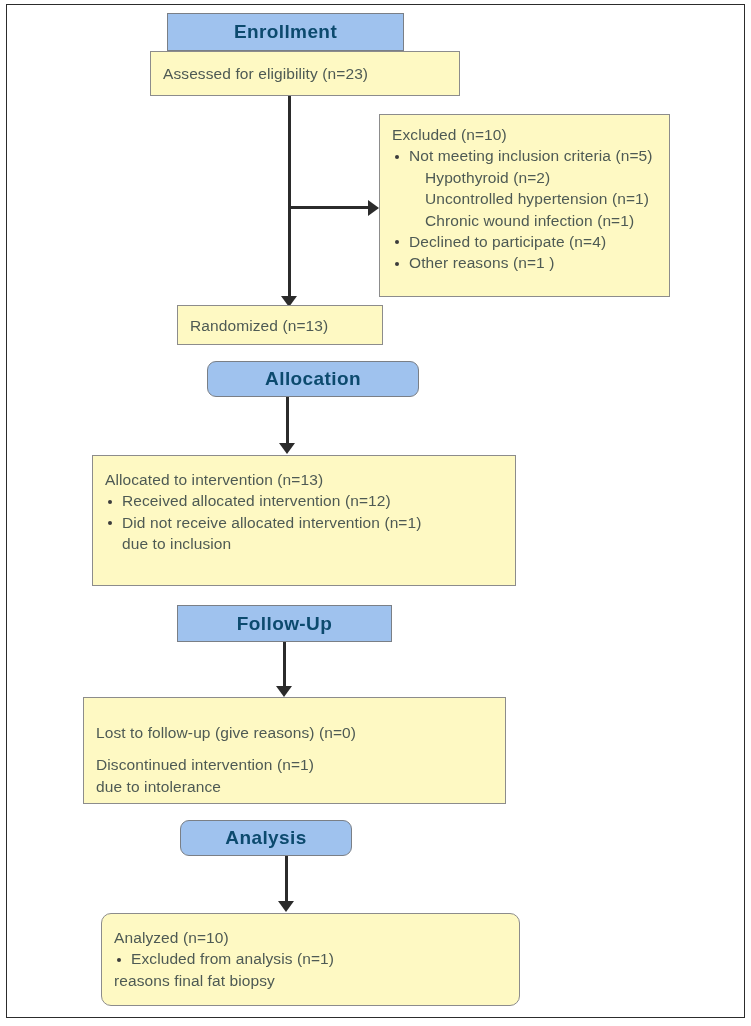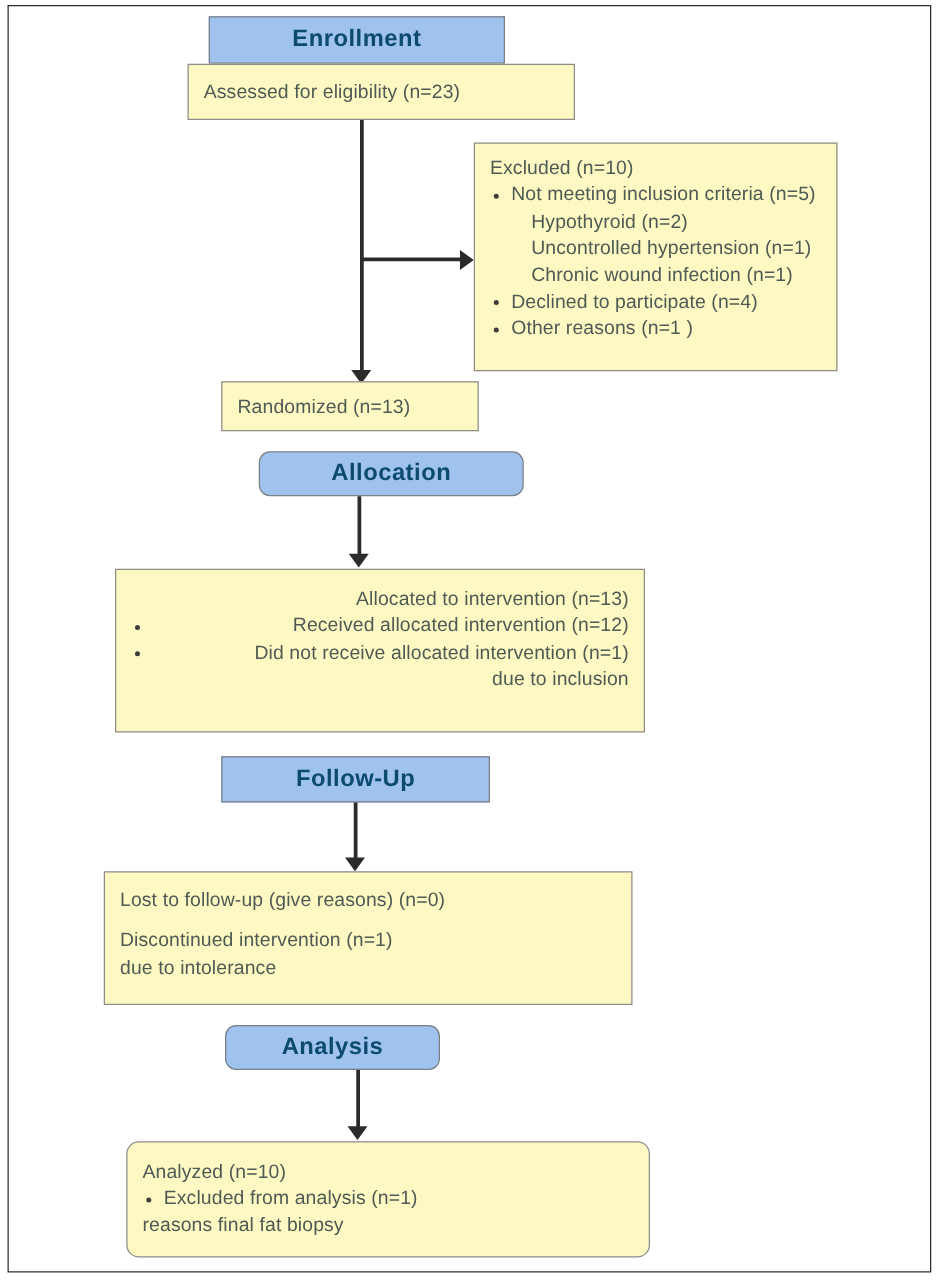--- a/index.html
+++ b/index.html
@@ -163,21 +163,21 @@
     <span class="plainline">Randomized (n=13)</span>
   </div>
 
   <div class="banner rounded" style="left:179px; top:361px; width:212px; height:36px;margin-left:28px;">
     <span>Allocation</span>
   </div>
 
   <div class="vline" style="left:286px; top:397px; height:51px;"></div>
   <div class="arrow-down" style="left:279px; top:443px;"></div>
 
-  <div class="node" style="left:92px; top:455px; width:424px; height:131px; padding-top:13px;text-align:right;">
+  <div class="node" style="left:92px; top:455px; width:424px; height:131px; padding-top:13px;">
     <div class="title-line">Allocated to intervention (n=13)</div>
     <ul class="bul">
       <li>
         <span class="bulletdot"></span>
         <span>Received allocated intervention (n=12)</span>
       </li>
       <li>
         <span class="bulletdot"></span>
         <span>Did not receive allocated intervention (n=1)</span>
       </li>
@@ -185,21 +185,21 @@
     <div class="contline">due to inclusion</div>
   </div>
 
   <div class="banner" style="left:177px; top:605px; width:215px; height:37px;">
     <span>Follow-Up</span>
   </div>
 
   <div class="vline" style="left:283px; top:642px; height:49px;"></div>
   <div class="arrow-down" style="left:276px; top:686px;"></div>
 
-  <div class="node" style="left:83px; top:697px; width:423px; height:107px; padding-top:12px;">
+  <div class="node" style="left:83px; top:697px; width:423px; height:107px; padding-top:24px;">
     <div class="plainline">Lost to follow-up (give reasons) (n=0)</div>
     <div class="gap"></div>
     <div class="plainline">Discontinued intervention (n=1)</div>
     <div class="plainline">due to intolerance</div>
   </div>
 
   <div class="banner rounded" style="left:180px; top:820px; width:172px; height:36px;">
     <span>Analysis</span>
   </div>
 

